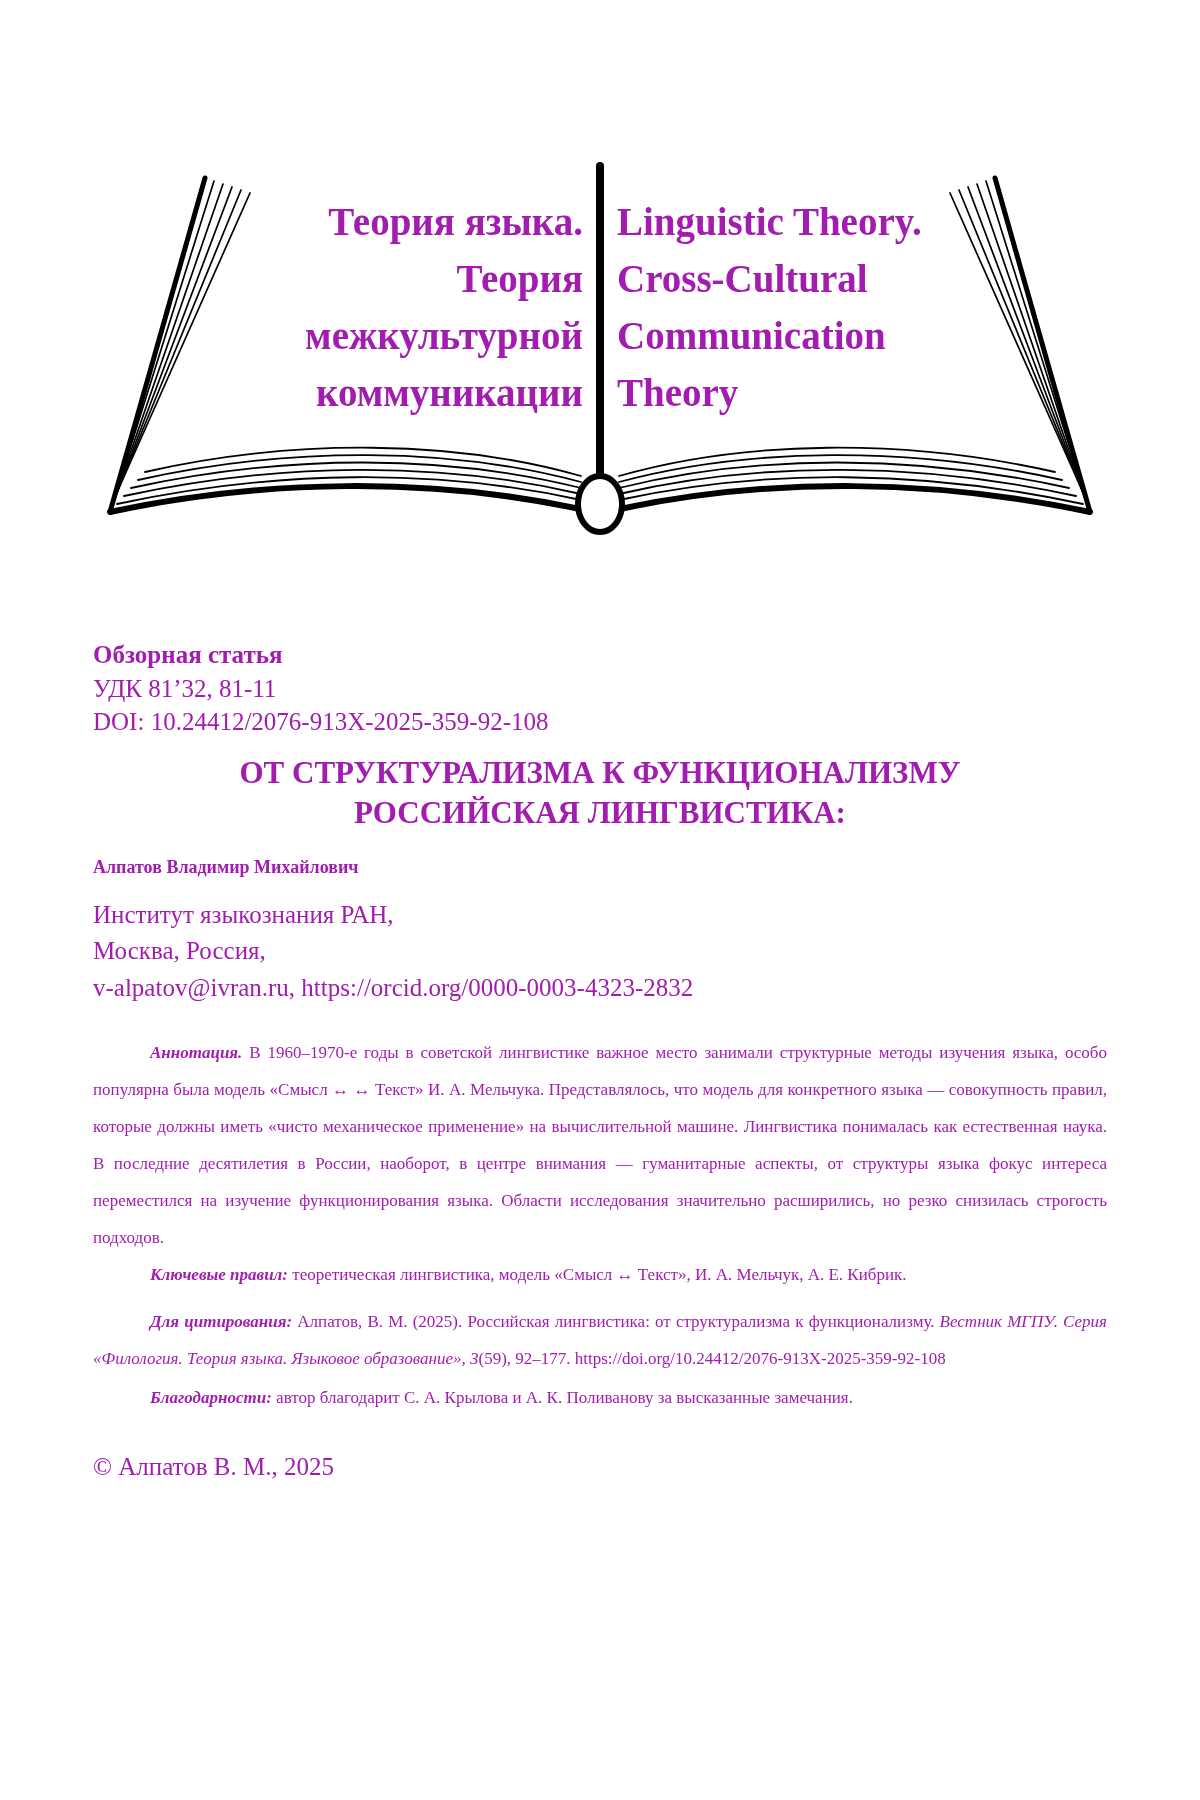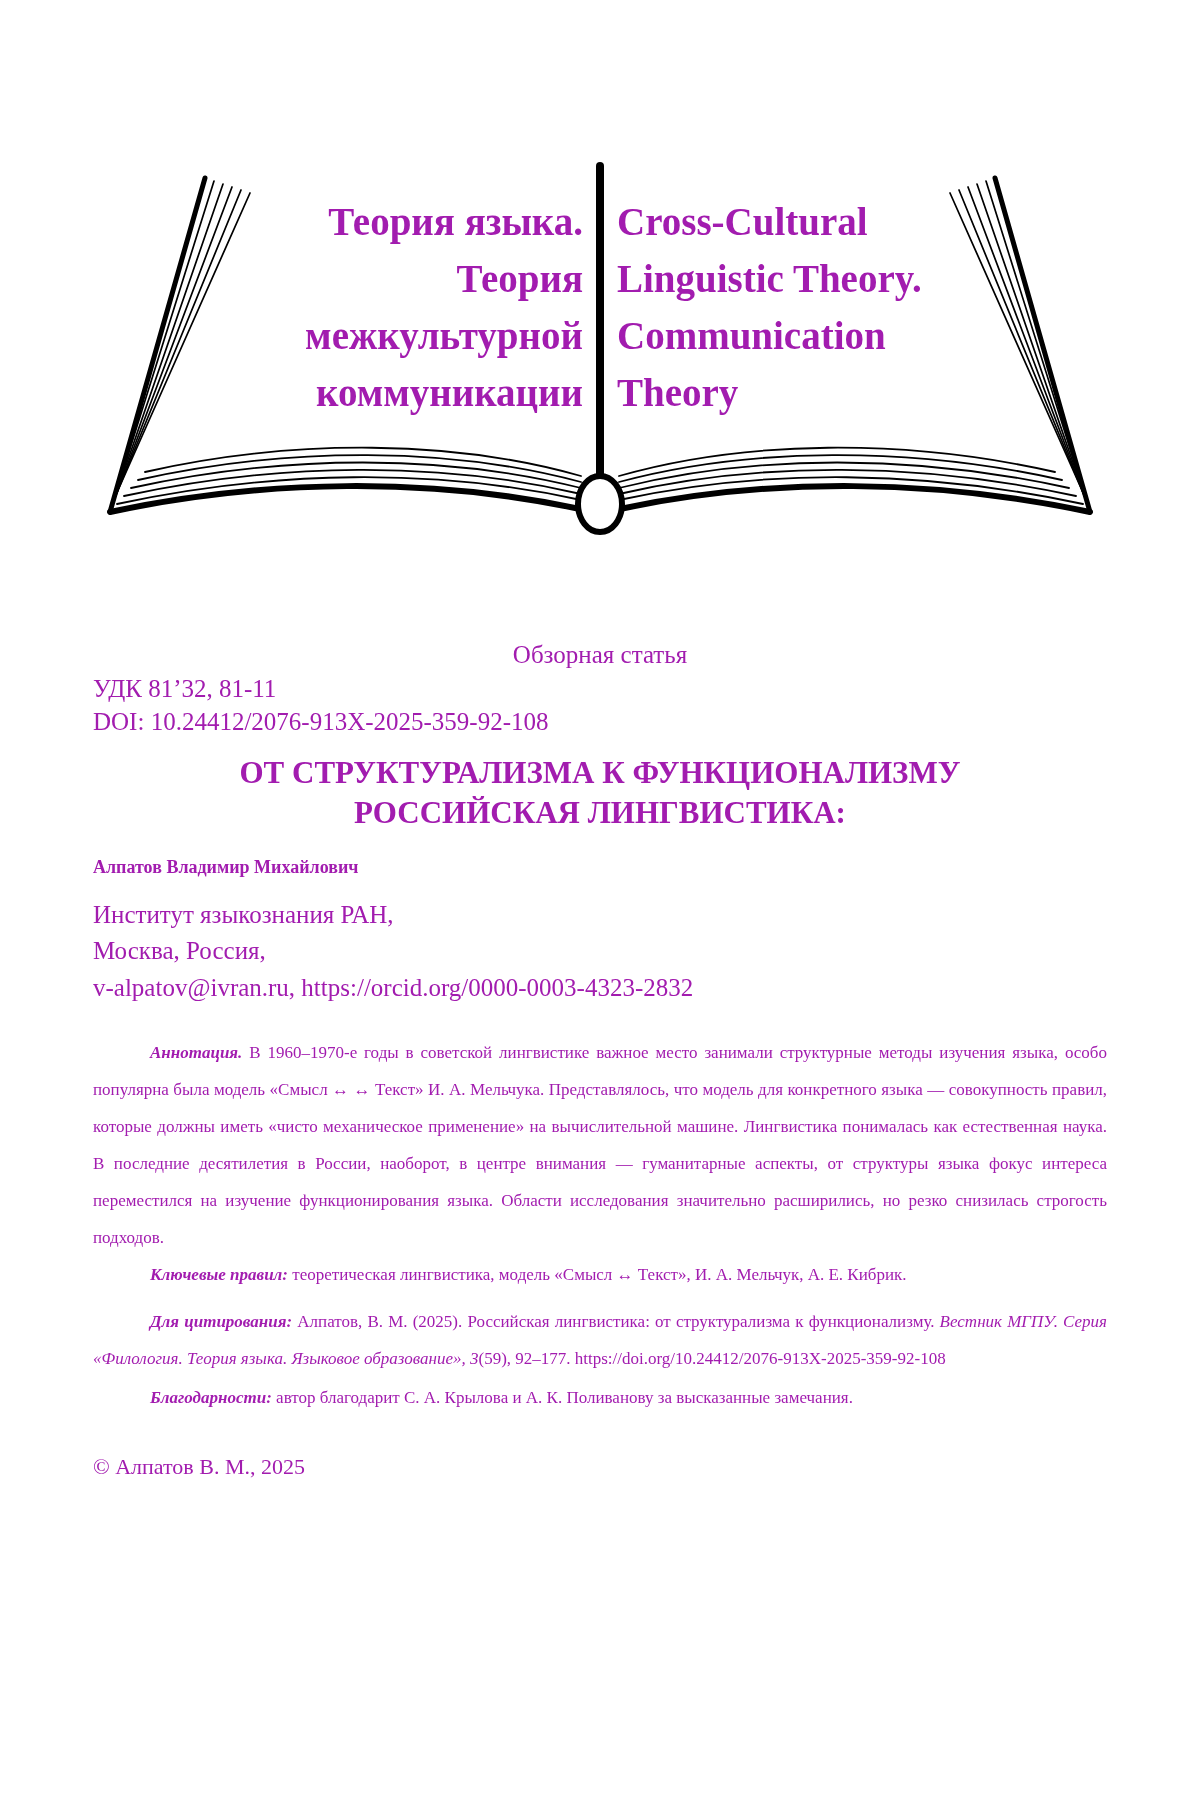--- a/index.html
+++ b/index.html
@@ -17,21 +17,21 @@
   
   .logo { position:absolute; left:95px; top:148px; width:1010px; height:390px; }
   .logo svg { position:absolute; left:0; top:0; }
   .logo-text { position:absolute; top:45px; font-weight:bold; font-size:39px; line-height:57px; white-space:nowrap; }
   .logo-left  { right:522px; text-align:right; }
   .logo-right { left:522px;  text-align:left; }
 
   
   .meta { margin-top:638px;  }
   .meta p { margin:0; font-size:25px; line-height:33.5px; }
-  .meta .article-type { font-weight:normal;text-align:center; }
+  .meta .article-type { font-weight:bold; }
 
   .title {
     margin:14px 0 0 0;
     text-align:center;
     font-weight:bold;
     font-size:31px;
     line-height:40px;
   }
 
   .author-name { margin:18px 0 0 0; font-weight:bold; font-size:18px; line-height:32px; }
@@ -45,21 +45,21 @@
     line-height:37px;
     text-align:justify;
     text-indent:57px;
   }
   .abstract { margin-top:28px; }
   .citation { margin-top:10px; }
   .acknowledgments { margin-top:2px; }
   .label-bi { font-weight:bold; font-style:italic; }
   .ital { font-style:italic; }
 
-  .copyright { margin:34px 0 0 0; font-size:22px; line-height:33px; text-indent:0; }
+  .copyright { margin:34px 0 0 0; font-size:25px; line-height:33px; text-indent:0; }
 </style>
 </head>
 <body>
 
 <div class="page">
 
   <div class="logo">
     <svg width="1010" height="390" viewBox="0 0 1010 390" stroke="#000" fill="none" stroke-linecap="round">
 
       <line x1="505" y1="18" x2="505" y2="345" stroke-width="8"></line>
@@ -95,22 +95,22 @@
       <ellipse cx="505" cy="356" rx="22" ry="28" fill="#ffffff" stroke-width="6"></ellipse>
     </svg>
 
     <div class="logo-text logo-left">
       <div>Теория языка.</div>
       <div>Теория</div>
       <div>межкультурной</div>
       <div>коммуникации</div>
     </div>
     <div class="logo-text logo-right">
+      <div>Linguistic Theory.</div>
       <div>Cross-Cultural</div>
-      <div>Linguistic Theory.</div>
       <div>Communication</div>
       <div>Theory</div>
     </div>
   </div>
 
   <div class="content">
 
     <div class="meta">
       <p class="article-type">Обзорная статья</p>
       <p>УДК 81’32, 81-11</p>

